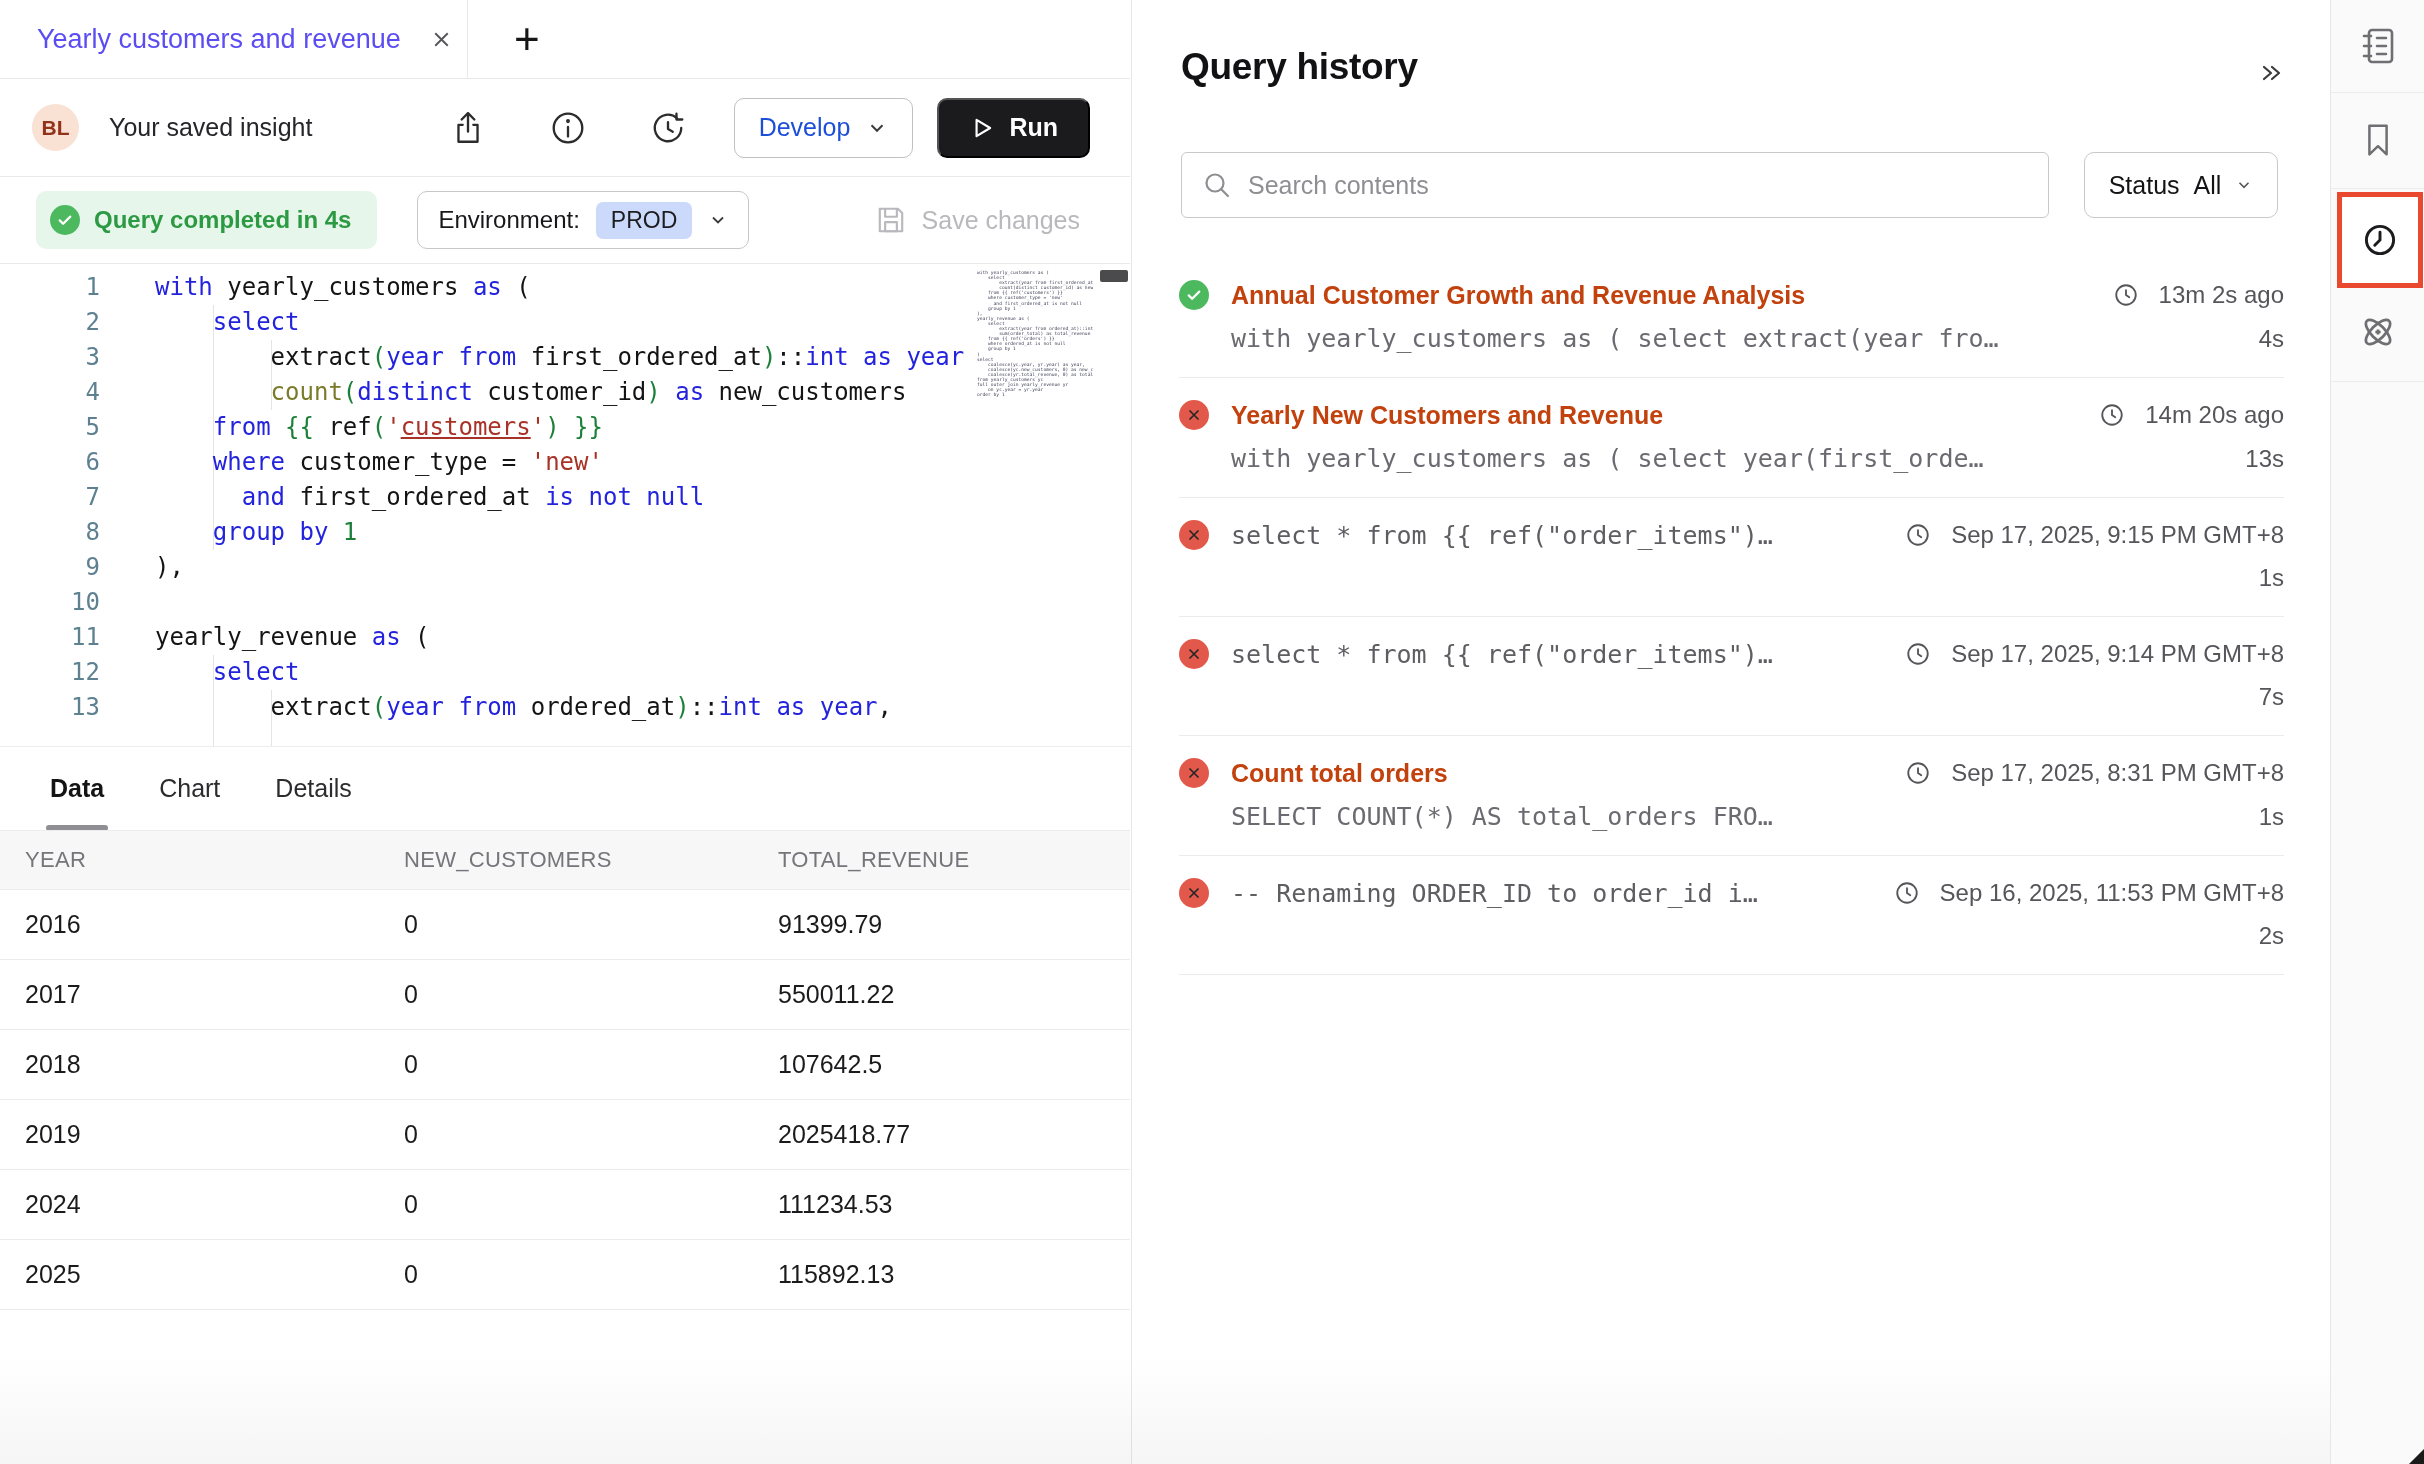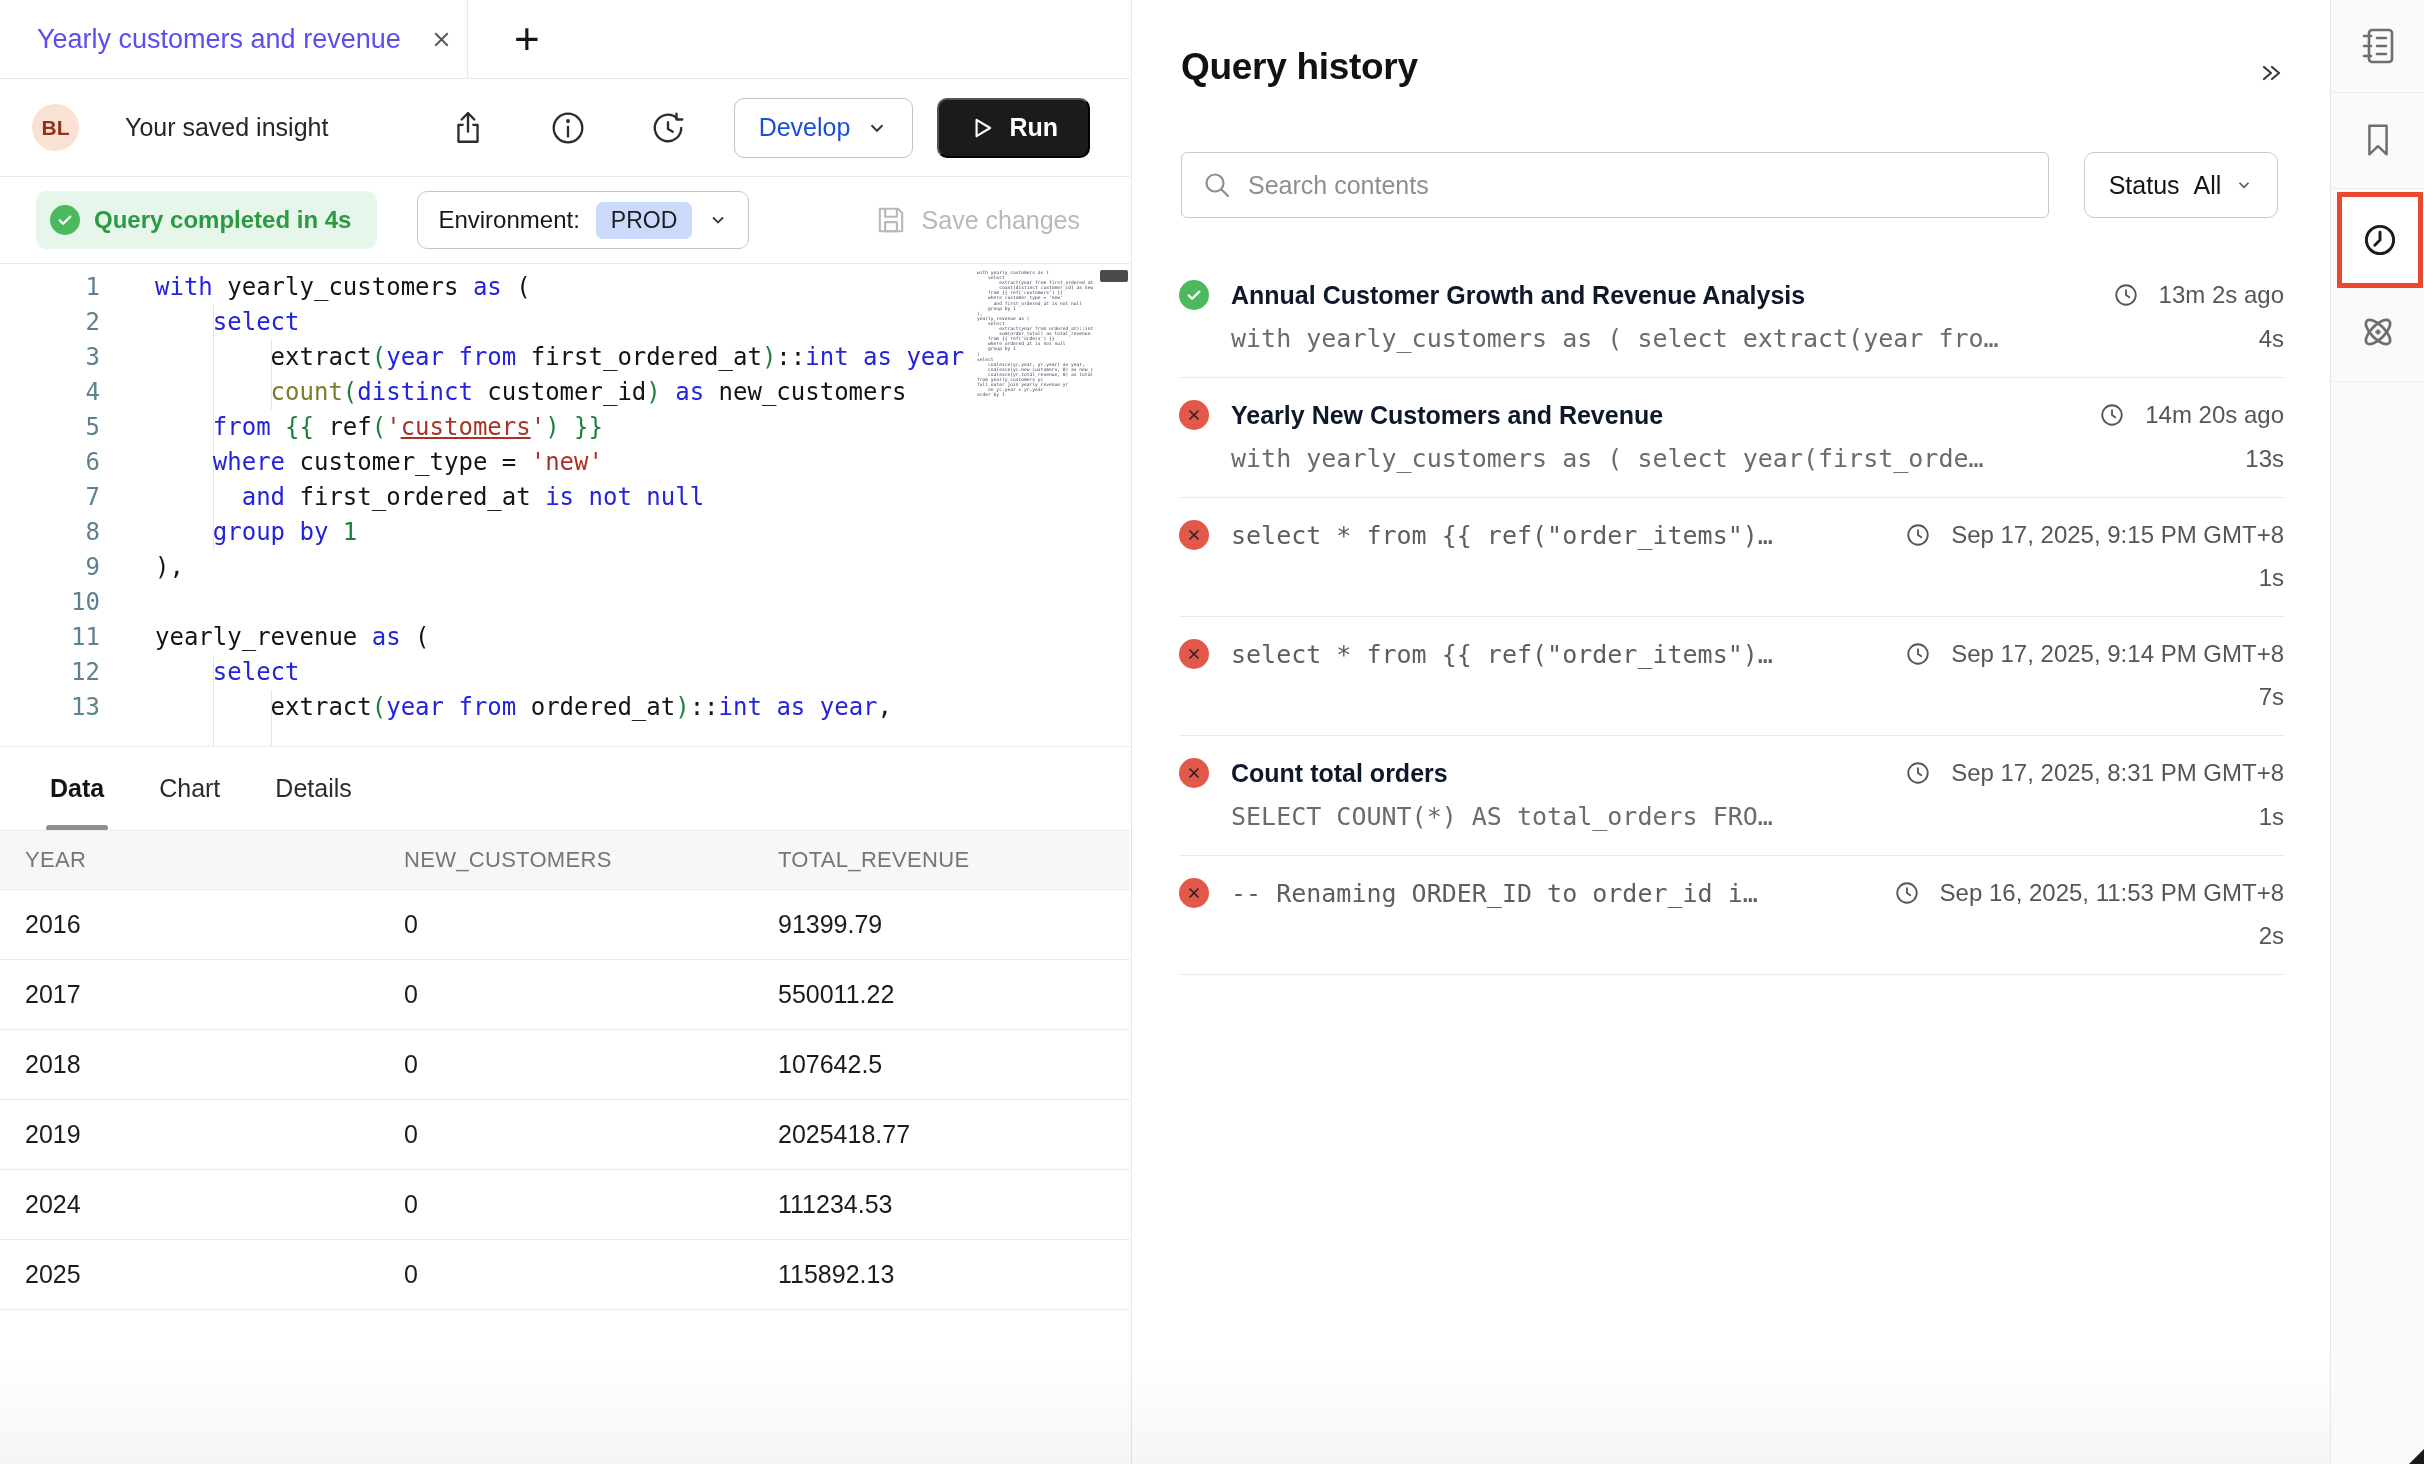--- a/index.html
+++ b/index.html
@@ -10,21 +10,21 @@
   #left-panel { position:absolute; left:0; top:0; width:1130px; height:1464px; background:#fff; }
 
   .tabbar { position:absolute; left:0; top:0; width:1130px; height:79px; border-bottom:1px solid #e9e9ea; display:flex; align-items:stretch; }
   .tab { display:flex; align-items:center; padding:0 30px 0 37px; border-right:1px solid #e9e9ea; width:468px; cursor:default; }
   .tab-label { color:#5b4df2; font-size:27px; white-space:nowrap; }
   .tab-close { margin-left:28px; display:flex; align-items:center; }
   .newtab { margin-left:32px; display:flex; align-items:center; font-size:44px; font-weight:200; color:#161618; padding:0 14px; }
 
   .hdr { position:absolute; left:0; top:79px; width:1130px; height:98px; border-bottom:1px solid #e9e9ea; display:flex; align-items:center; padding:0 40px 0 32px; }
   .avatar { width:47px; height:47px; border-radius:50%; background:#f9e1d3; color:#93321b; font-weight:700; font-size:21px; display:flex; align-items:center; justify-content:center; }
-  .owner { margin-left:46px; font-size:25px; color:#26262a;text-align:center; }
+  .owner { margin-left:30px; font-size:25px; color:#26262a;text-align:center; }
   .hdr-icons { margin-left:auto; display:flex; align-items:center; gap:64px; }
   .icon-btn { display:flex; align-items:center; justify-content:center; cursor:pointer; }
   .btn-develop { margin-left:48px; display:flex; align-items:center; gap:16px; border:1.5px solid #bfbfc4; border-radius:10px; padding:0 24px; height:60px; font-size:25px; color:#1d4ed8; background:#fff; }
   .btn-run { margin-left:24px; display:flex; align-items:center; gap:14px; background:#1b1b1d; color:#fff; border-radius:10px; padding:0 30px; height:60px; font-size:25px; font-weight:600; }
 
   .statusbar { position:absolute; left:0; top:177px; width:1130px; height:87px; border-bottom:1px solid #e9e9ea; display:flex; align-items:center; padding:0 50px 0 36px; }
   .pill-ok { display:flex; align-items:center; gap:14px; background:#e7f6ea; border-radius:10px; height:58px; padding:0 26px 0 14px; color:#2b9a42; font-size:24px; font-weight:600; }
   .ok-circle { width:30px; height:30px; border-radius:50%; background:#4cb95f; display:flex; align-items:center; justify-content:center; }
   .env-btn { margin-left:40px; display:flex; align-items:center; gap:16px; border:1.5px solid #c6c6cb; border-radius:10px; height:58px; padding:0 20px; font-size:24px; color:#18181a; background:#fff; }
   .prod-pill { background:#cbdafb; border-radius:7px; padding:5px 15px; font-size:23px; color:#1d1d1f; }
@@ -60,21 +60,21 @@
   .search-wrap input { border:none; outline:none; font-size:25px; color:#1a1a1a; flex:1; font-family:"Liberation Sans", sans-serif; background:transparent; }
   .search-wrap input::placeholder { color:#8e8e93; }
   .statusf { position:absolute; left:952px; top:152px; width:194px; height:66px; border:1.5px solid #c9c9cd; border-radius:10px; display:flex; align-items:center; justify-content:center; gap:14px; font-size:25px; color:#141416; background:#fff; cursor:pointer; }
 
   .qh-list { position:absolute; left:47px; top:258px; width:1105px; }
   .qh-item { padding:22px 0 24px 0; border-bottom:1px solid #ebebed; cursor:pointer; }
   .qh-row1 { display:flex; align-items:center; }
   .qh-row2 { display:flex; align-items:center; margin-top:14px; padding-left:52px; }
   .st-circle { width:30px; height:30px; min-width:30px; border-radius:50%; display:flex; align-items:center; justify-content:center; margin-right:22px; }
   .st-ok { background:#4cb95f; } .st-err { background:#e2594b; }
-  .qh-name { font-size:25px; font-weight:700; color:#0f172a; white-space:nowrap; overflow:hidden; }
+  .qh-name { font-size:25px; font-weight:700; color:#c2410c; white-space:nowrap; overflow:hidden; }
   .qh-sqlhead { font-family:"DejaVu Sans Mono", monospace; font-size:25px; color:#5d5d62; white-space:nowrap; overflow:hidden; }
   .qh-time { margin-left:auto; display:flex; align-items:center; gap:20px; color:#55555a; font-size:24px; white-space:nowrap; padding-left:20px; }
   .qh-sql { font-family:"DejaVu Sans Mono", monospace; font-size:25px; color:#6a6a70; white-space:nowrap; overflow:hidden; }
   .qh-dur { margin-left:auto; color:#55555a; font-size:24px; padding-left:20px; }
 
   
   #side-toolbar { position:absolute; left:2330px; top:0; width:94px; height:1464px; background:#fafafa; border-left:1px solid #e7e7e9; }
   .sdiv { position:absolute; left:0; width:94px; height:1px; background:#ececee; }
   .slot { position:absolute; left:0; width:94px; display:flex; align-items:center; justify-content:center; cursor:pointer; }
   .hl-box { position:absolute; left:6px; top:192px; width:86px; height:96px; border:5px solid #e8492f; background:#fff; display:flex; align-items:center; justify-content:center; cursor:pointer; }

